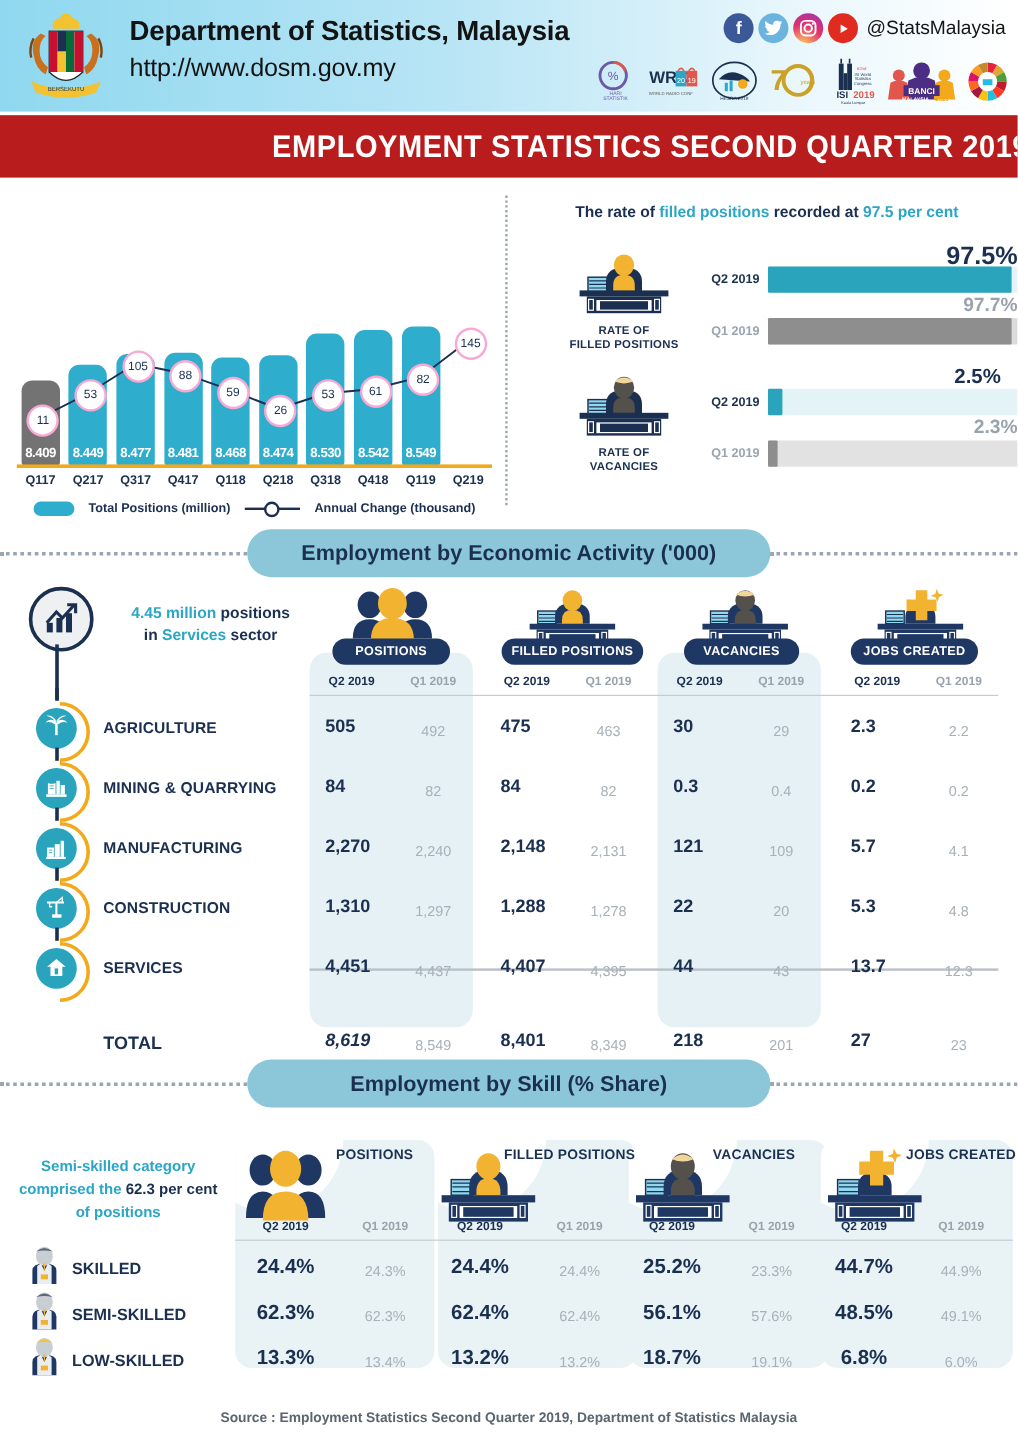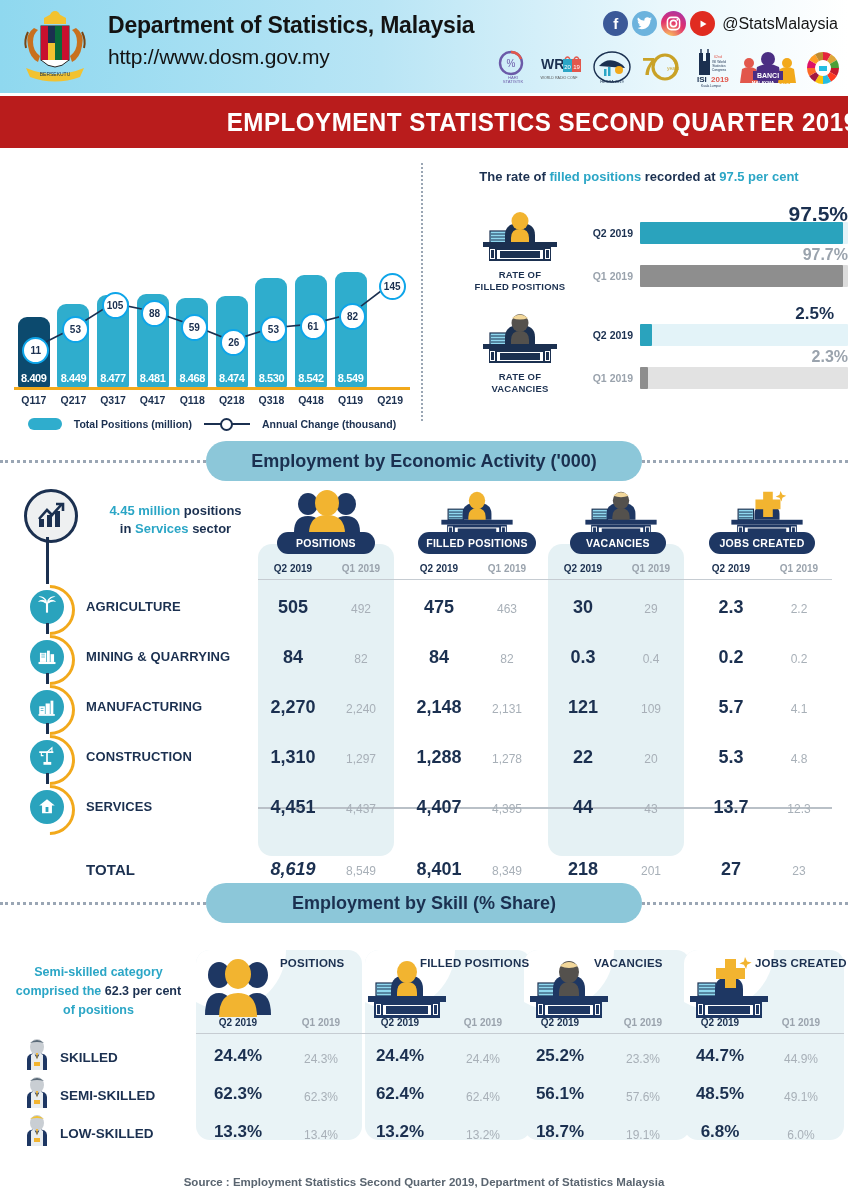--- a/index.html
+++ b/index.html
@@ -58,22 +58,22 @@
 
   .chart{position:absolute;left:14px;top:75px;width:396px;height:215px;}
   .bars{position:absolute;left:0;top:0;width:396px;height:158px;}
   .bar{position:absolute;bottom:0;width:32px;background:#2fadcd;border-radius:9px 9px 3px 3px;}
   .bval{position:absolute;bottom:4px;width:40px;text-align:center;color:#fff;
         font-size:11px;font-weight:bold;letter-spacing:-.4px;}
   .axis{position:absolute;left:0;top:157px;width:396px;height:3px;background:#f2a91b;}
   .xlab{position:absolute;top:164px;width:40px;text-align:center;font-size:10.5px;
         font-weight:bold;color:#1b3050;}
   .node{position:absolute;width:23px;height:23px;border-radius:50%;background:#fff;
-        border:2px solid #0ea5e9;display:flex;align-items:center;justify-content:center;
-        font-size:10px;font-weight:bold;color:#1b3050;z-index:5;}
+        border:2px solid #f9a8d4;display:flex;align-items:center;justify-content:center;
+        font-size:10px;font-weight:normal;color:#1b3050;z-index:5;}
   .legend{position:absolute;left:0;top:188px;width:396px;display:flex;align-items:center;
           justify-content:center;gap:12px;font-size:10.5px;font-weight:bold;color:#1b3050;}
   .lgswatch{width:34px;height:12px;border-radius:6px;background:#2fadcd;}
   .lgline{width:46px;height:12px;position:relative;}
   .lgline:before{content:"";position:absolute;left:0;top:5px;width:46px;height:2px;background:#1b3050;}
   .lgline:after{content:"";position:absolute;left:16px;top:0;width:9px;height:9px;border-radius:50%;
                 background:#fff;border:2px solid #1b3050;}
 
   
   .rpanel{position:absolute;left:430px;top:0;width:418px;height:270px;}
@@ -100,21 +100,21 @@
   .colbg{position:absolute;border-radius:14px;background:#e5f1f4;}
   .hpill{position:absolute;height:22px;border-radius:11px;background:#1e3763;
          display:flex;align-items:center;justify-content:center;}
   .hpill span{color:#fff;font-size:10.5px;font-weight:bold;letter-spacing:.3px;}
   .qh{position:absolute;font-size:10px;font-weight:bold;text-align:center;}
   .qh.q2{color:#1b3050;}
   .qh.q1{color:#9aa3ad;}
   .hrule{position:absolute;height:1px;background:#c6ccd2;}
   .hrule2{position:absolute;height:2px;background:#b9c0c7;}
   .rowname{position:absolute;font-size:13px;font-weight:bold;color:#1b3050;letter-spacing:.1px;}
-  .cellA{position:absolute;text-align:center;font-size:18px;font-weight:bold;color:#1b3050;}
+  .cellA{position:absolute;text-align:left;font-size:15px;font-weight:bold;color:#1b3050;padding-left:13px;}
   .cellB{position:absolute;text-align:center;font-size:12px;color:#a8b0b8;}
   .spine{position:absolute;left:46px;width:3px;background:#1b3050;}
   .dotseg{position:absolute;left:46px;width:3px;height:11px;background:#1b3050;}
   .cicon{position:absolute;width:34px;height:34px;border-radius:50%;background:#2aa3bd;
          display:flex;align-items:center;justify-content:center;}
   .carc{position:absolute;width:44px;height:44px;border-radius:50%;
         border:3px solid #f2a91b;border-left-color:transparent;border-top-color:transparent;
         transform:rotate(-45deg);}
   .bigcirc{position:absolute;left:24px;top:9px;width:48px;height:48px;border-radius:50%;
            background:#eef0f1;border:3px solid #1b3050;display:flex;align-items:center;justify-content:center;}
@@ -281,21 +281,21 @@
   <div class="banner">
     <span>EMPLOYMENT STATISTICS SECOND QUARTER 2019</span>
   </div>
 
   <div class="top">
     <div class="vdiv"></div>
 
 
     <div class="chart">
       <div class="bars" id="barsHost">
-          <div class="bar" style="left: 3.8px; height: 70.88px; background: #0c4a6e;">
+          <div class="bar" style="left: 3.8px; height: 70.88px; background: #737373;">
             <div class="bval" style="left: -4px;">8.409</div>
           </div>
           <div class="bar" style="left: 43.4px; height: 83.68px; background: rgb(47, 173, 205);">
             <div class="bval" style="left: -4px;">8.449</div>
           </div>
           <div class="bar" style="left: 83px; height: 92.64px; background: rgb(47, 173, 205);">
             <div class="bval" style="left: -4px;">8.477</div>
           </div>
           <div class="bar" style="left: 122.6px; height: 93.92px; background: rgb(47, 173, 205);">
             <div class="bval" style="left: -4px;">8.481</div>

